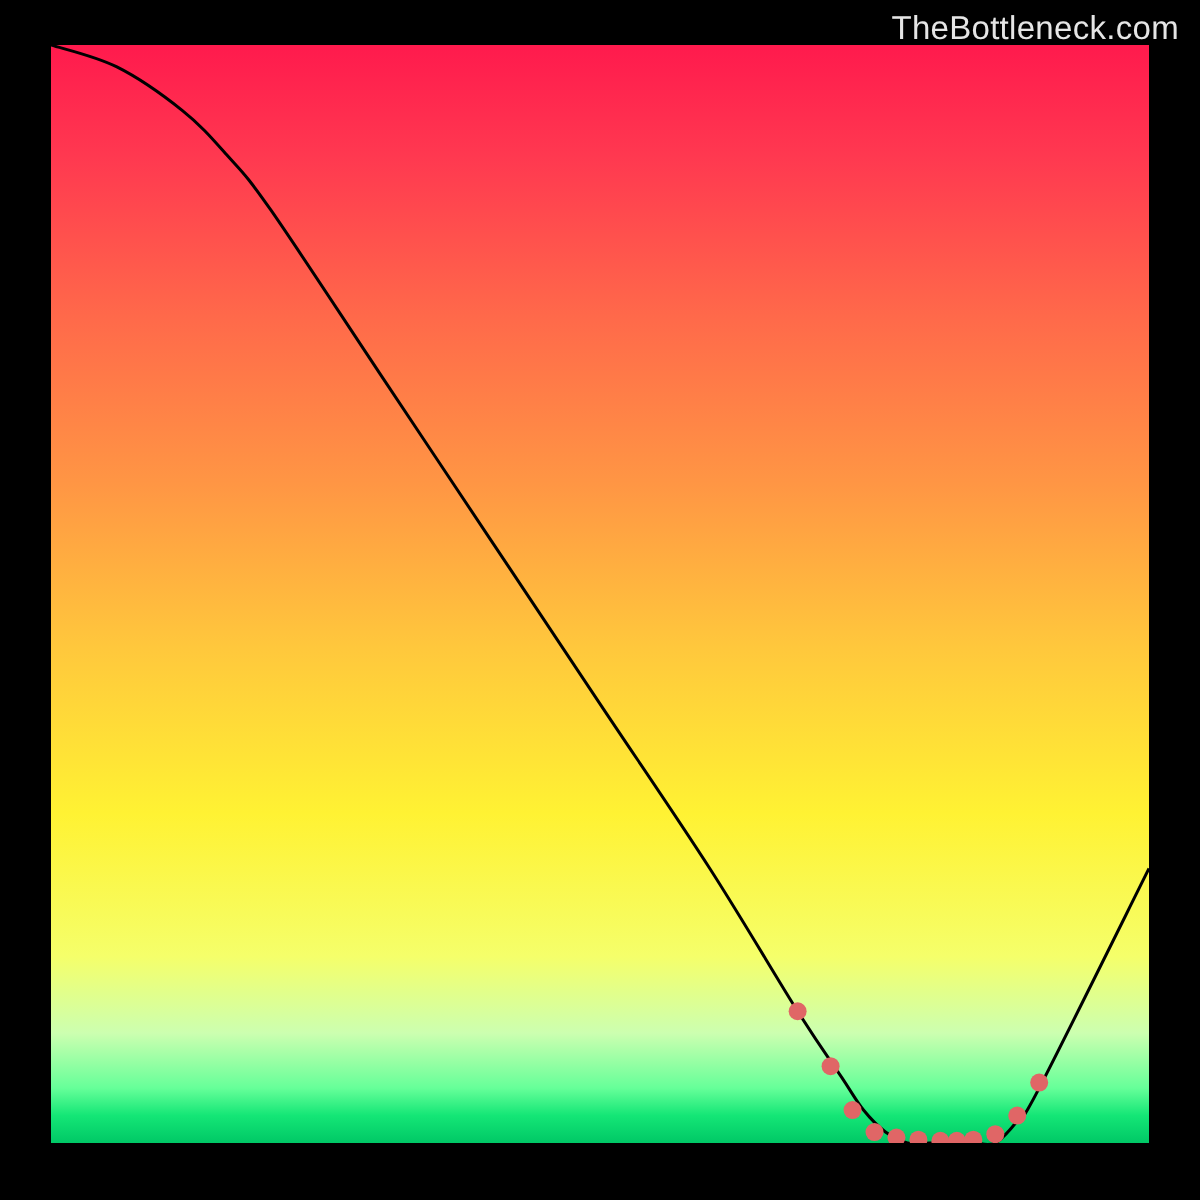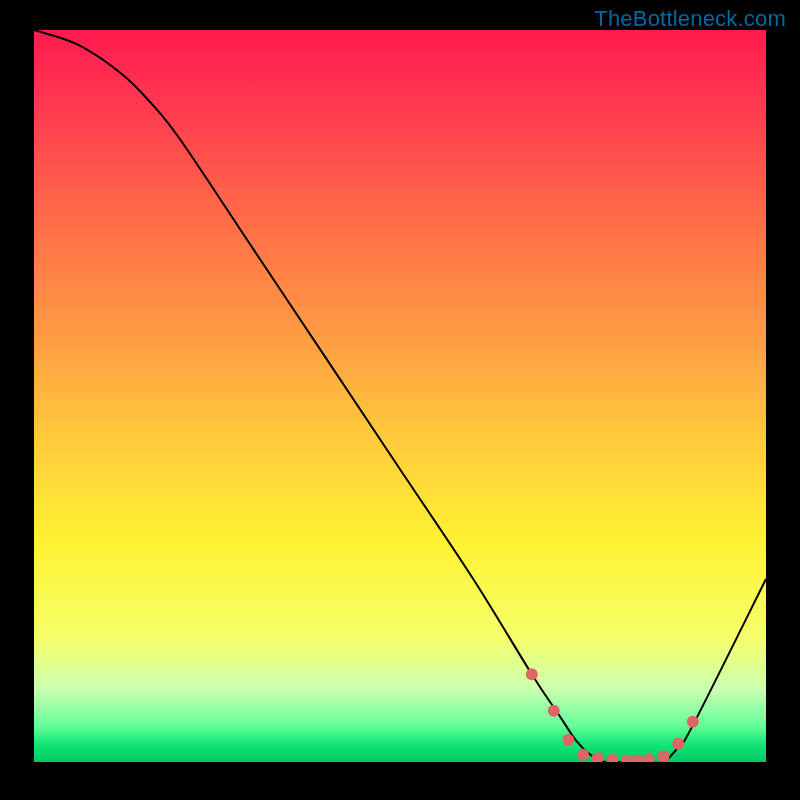--- a/index.html
+++ b/index.html
@@ -8,21 +8,21 @@
     background: #000;
     width: 800px;
     height: 800px;
     position: relative;
     font-family: Arial, sans-serif;
   }
   .watermark {
     position: absolute;
     top: 6px;
     right: 14px;
-    color: #0369a1;
+    color: #e5e5e5;
     font-size: 22px;
     font-weight: 500;
     z-index: 10;
     letter-spacing: 0.2px;
   }
   .chart-area {
     position: absolute;
     left: 34px;
     top: 30px;
     width: 732px;

